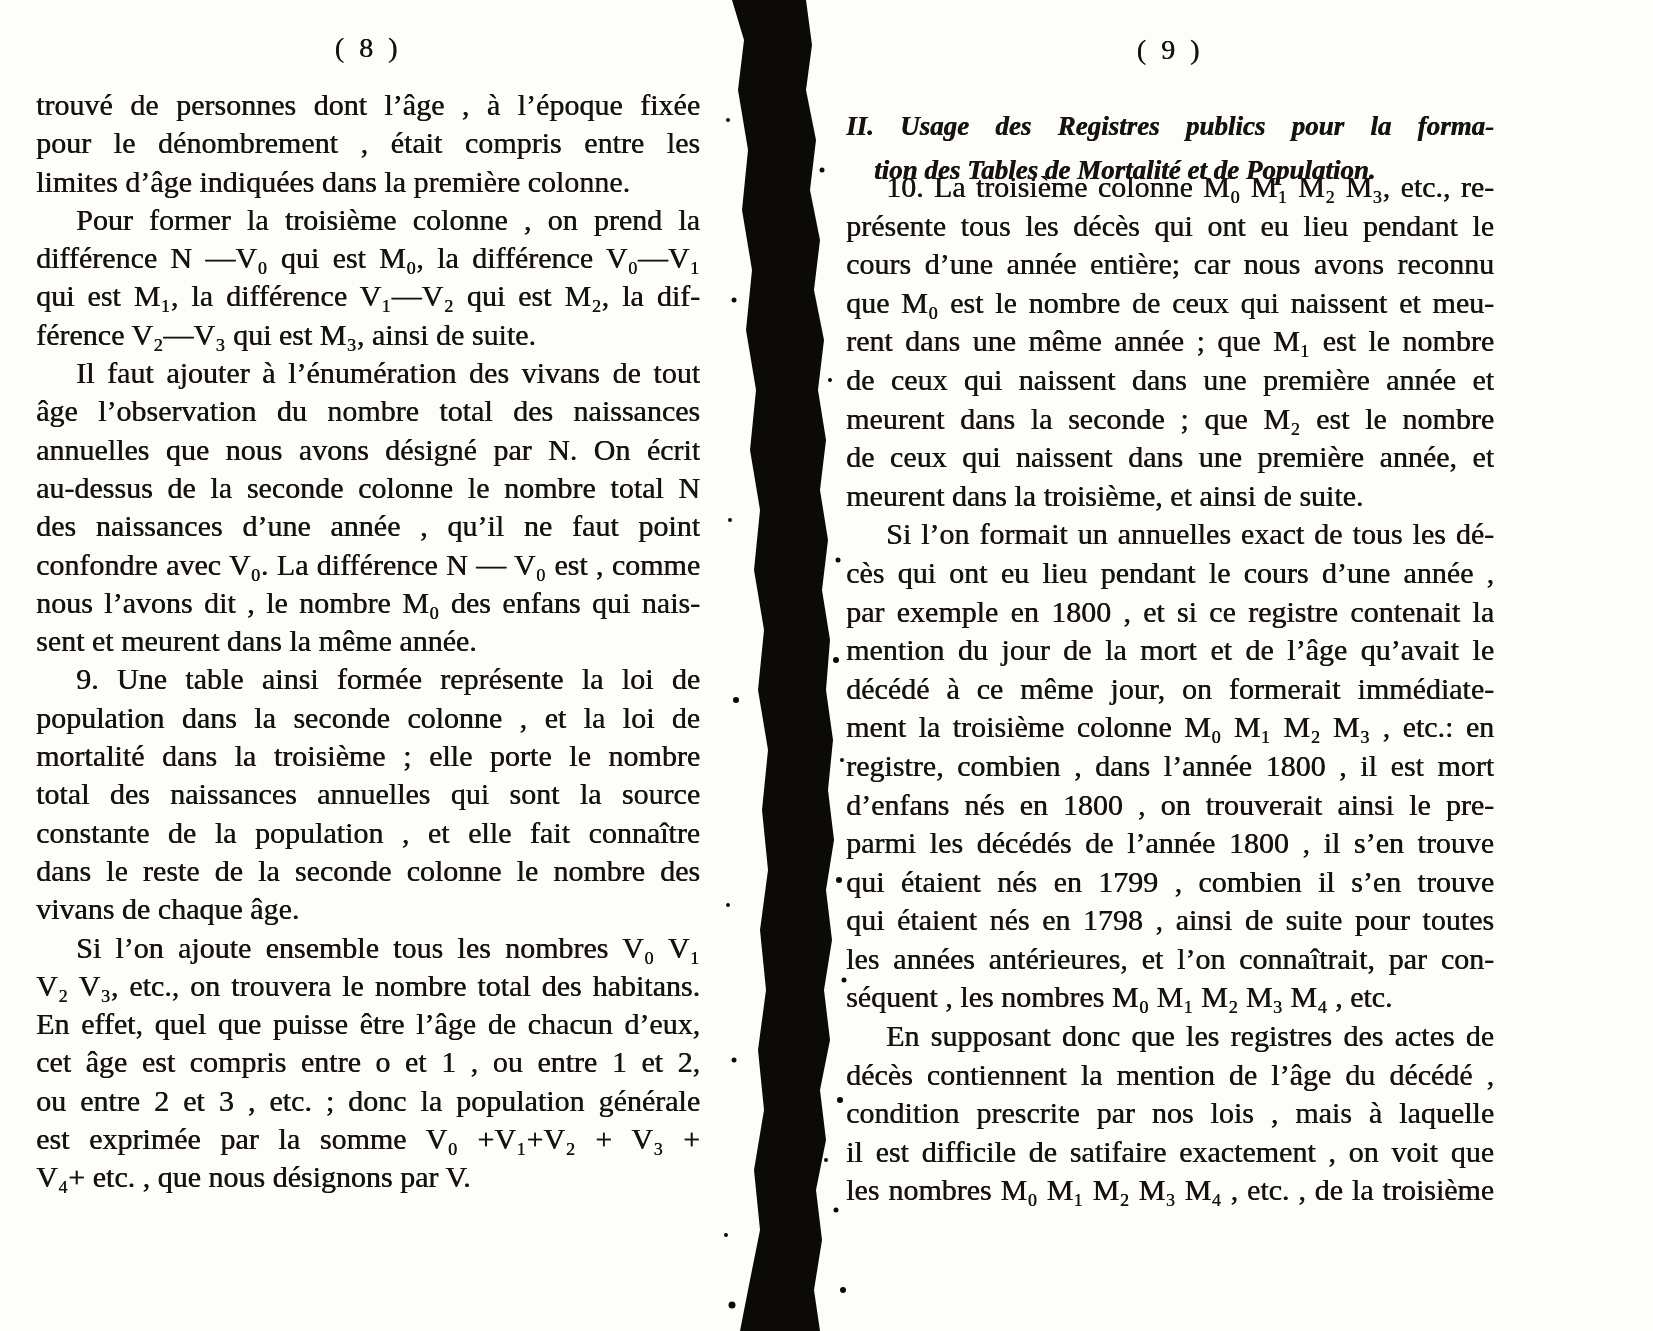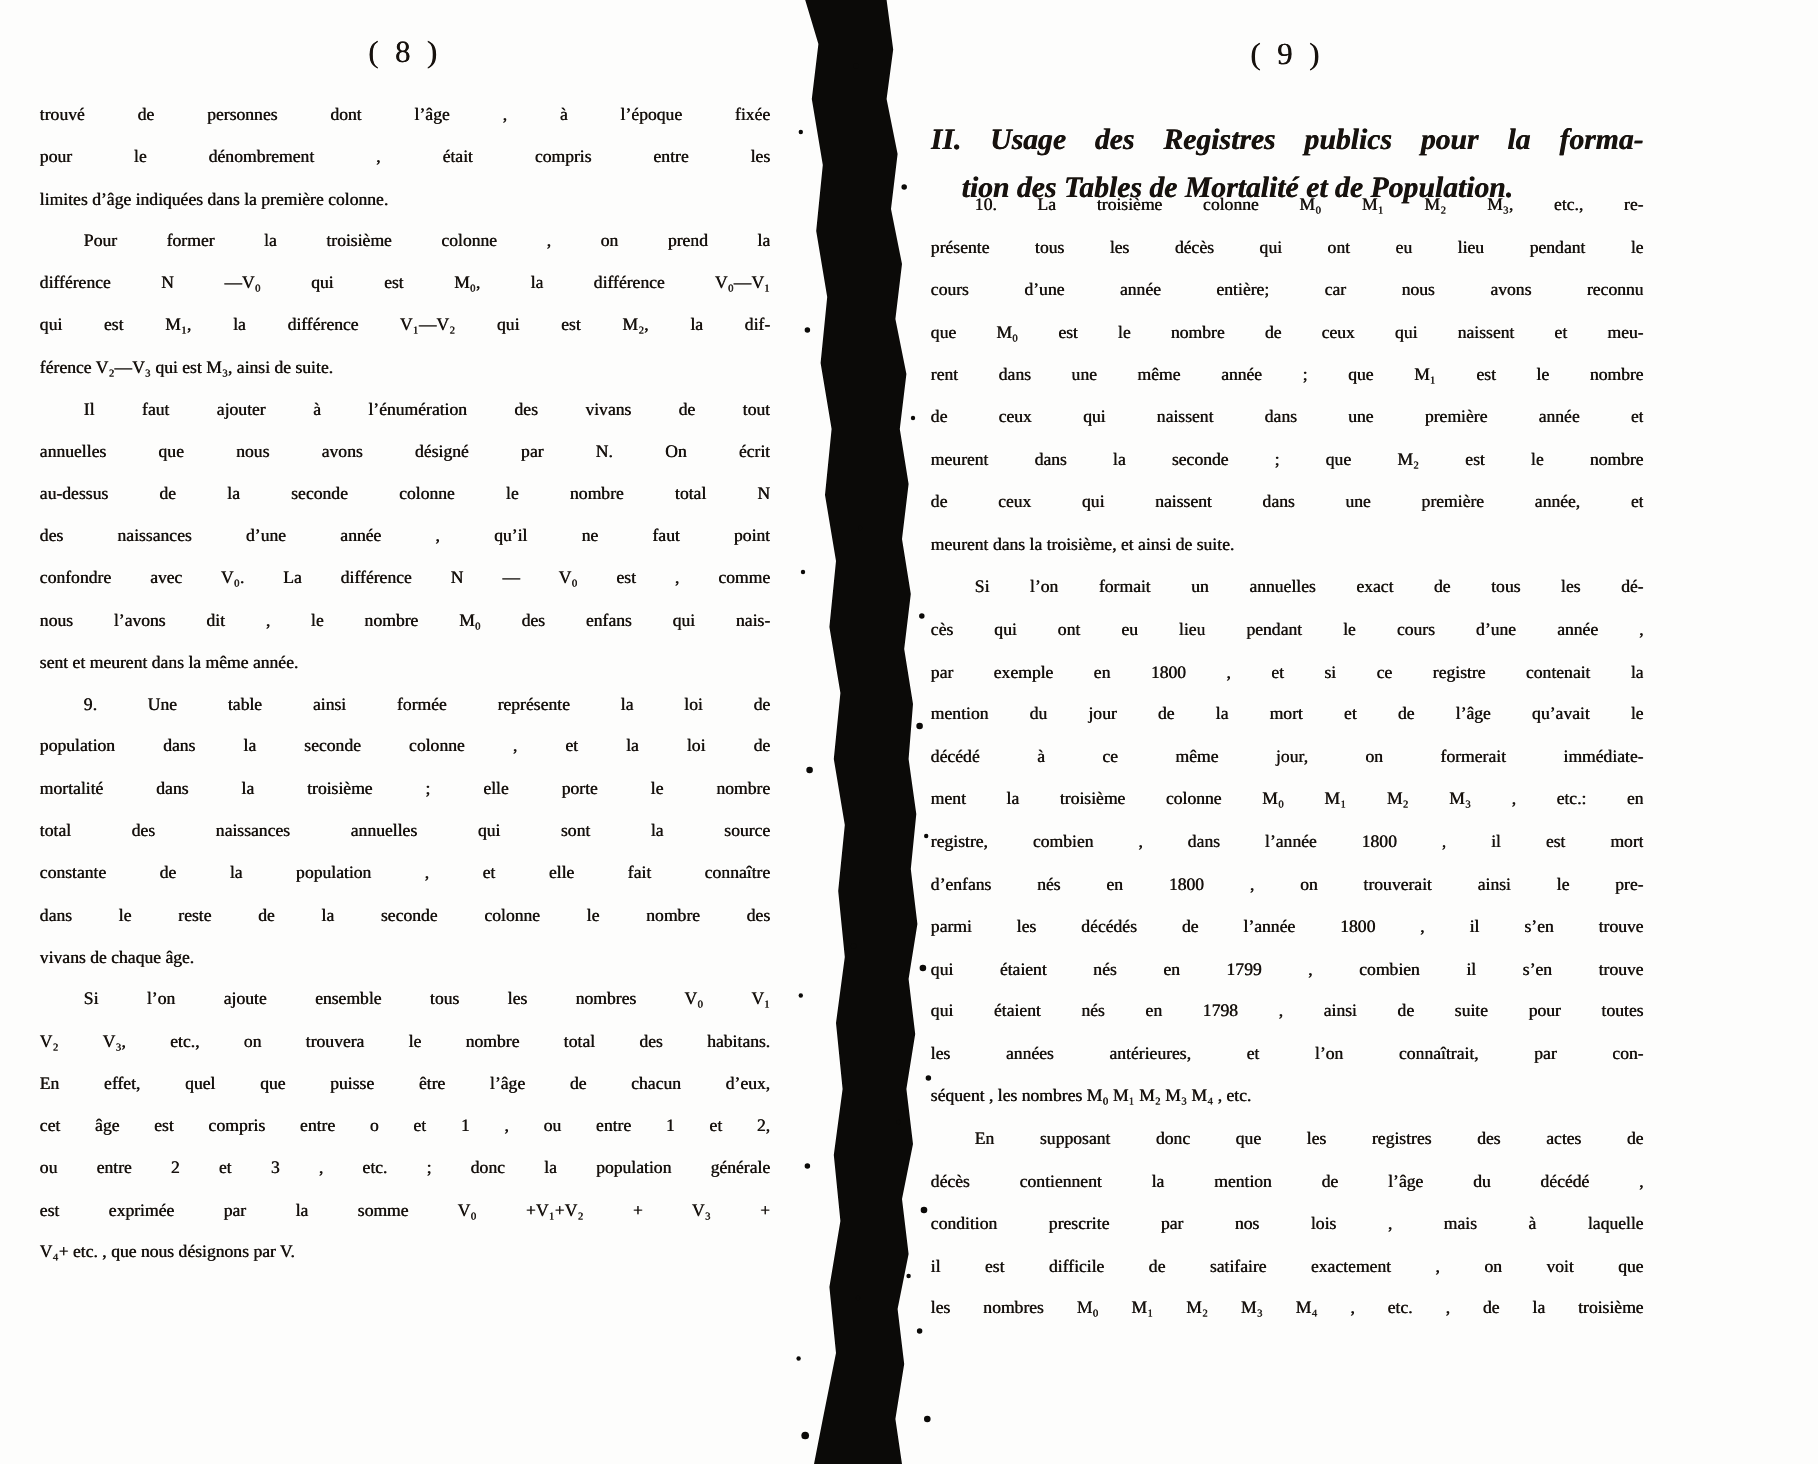--- a/index.html
+++ b/index.html
@@ -9,21 +9,21 @@
     font-family:"Liberation Serif","DejaVu Serif",serif;
     color:#17120e;
   }
   .scan{position:absolute;inset:0;background:#fdfdfc;}
   .pagenum{
     position:absolute;font-size:28px;letter-spacing:4px;
     text-align:center;text-shadow:0.4px 0 currentColor;
   }
   .pagenum.left{left:36px;top:32px;width:664px;}
   .pagenum.right{left:846px;top:34px;width:648px;}
-  .pagebody{position:absolute;font-size:16px;}
+  .pagebody{position:absolute;font-size:30px;}
   .pagebody.left{left:36px;top:86px;width:664px;}
   .pagebody.right{left:846px;top:168px;width:648px;}
   .heading{position:absolute;left:846px;top:76px;width:648px;font-size:27px;margin-top:28px;}
   .heading .ln{height:44px;line-height:44px;font-style:italic;font-weight:bold;}
   .heading .ln.h2{padding-left:28px;}
   .ln{
     height:38.3px;line-height:38.3px;overflow:hidden;
     text-align:justify;text-align-last:justify;
     text-shadow:0.45px 0 currentColor;
   }
@@ -40,20 +40,21 @@
   <div class="pagenum left">( 8 )</div>
   <div class="pagebody left">
     <div class="ln">trouvé de personnes dont l’âge , à l’époque fixée</div>
     <div class="ln">pour le dénombrement ,  était compris entre les</div>
     <div class="ln end">limites d’âge indiquées dans la première colonne.</div>
     <div class="ln ind">Pour former la troisième colonne , on prend la</div>
     <div class="ln">différence N —V₀ qui est M₀,  la différence V₀—V₁</div>
     <div class="ln">qui est M₁,  la différence V₁—V₂ qui est M₂, la dif-</div>
     <div class="ln end">férence V₂—V₃ qui est M₃, ainsi de suite.</div>
     <div class="ln ind">Il faut ajouter à l’énumération des vivans de tout</div>
+    <div class="ln">âge l’observation du nombre total des naissances</div>
     <div class="ln">annuelles que nous avons désigné par N.  On écrit</div>
     <div class="ln">au-dessus de la seconde colonne le nombre total N</div>
     <div class="ln">des naissances d’une année ,  qu’il ne faut point</div>
     <div class="ln">confondre avec V₀. La différence N — V₀ est , comme</div>
     <div class="ln">nous l’avons dit , le nombre M₀ des enfans qui nais-</div>
     <div class="ln end">sent et meurent dans la même année.</div>
     <div class="ln ind">9.  Une table ainsi formée représente la loi de</div>
     <div class="ln">population dans la seconde colonne , et la loi de</div>
     <div class="ln">mortalité dans la troisième ;  elle porte le nombre</div>
     <div class="ln">total des naissances annuelles qui sont la source</div>

